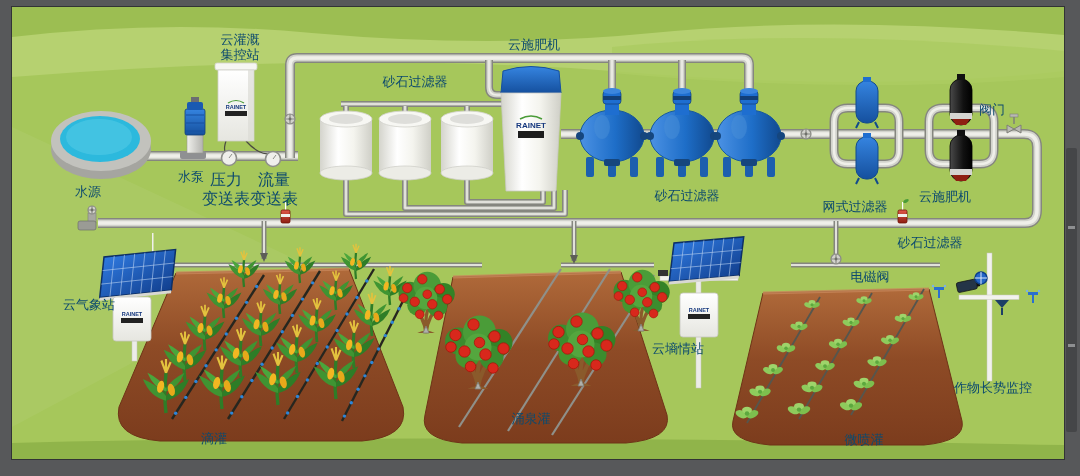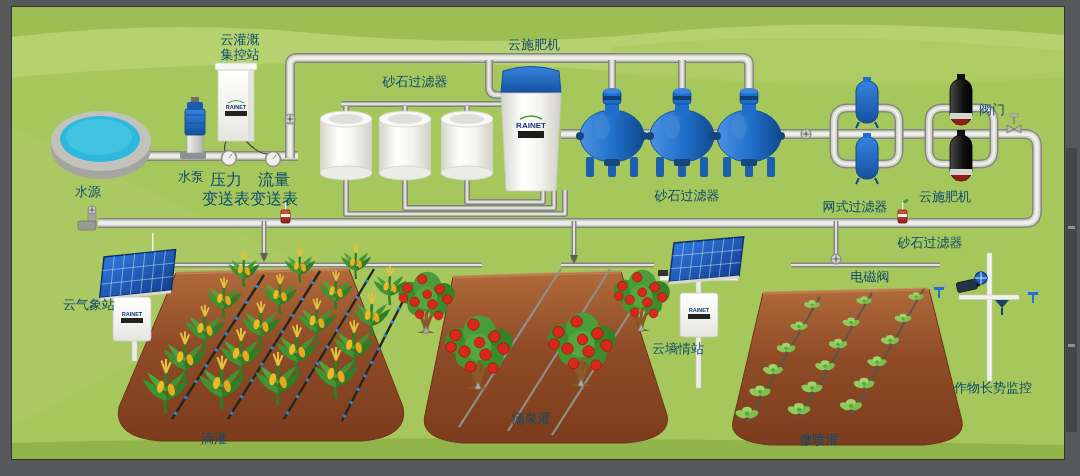--- a/index.html
+++ b/index.html
@@ -554,20 +554,20 @@
     <div class="lbl" style="left:675px;top:181px">砂石过滤器</div>
     <div class="lbl" style="left:843px;top:192px">网式过滤器</div>
     <div class="lbl" style="left:933px;top:182px">云施肥机</div>
     <div class="lbl" style="left:918px;top:228px">砂石过滤器</div>
     <div class="lbl" style="left:858px;top:262px">电磁阀</div>
     <div class="lbl" style="left:77px;top:290px">云气象站</div>
     <div class="lbl" style="left:666px;top:334px">云墒情站</div>
     <div class="lbl" style="left:981px;top:373px">作物长势监控</div>
     <div class="lbl" style="left:202px;top:424px">滴灌</div>
     <div class="lbl" style="left:519px;top:404px">涌泉灌</div>
-    <div class="lbl" style="left:807px;top:425px">微喷灌</div>
+    <div class="lbl" style="left:852px;top:425px">微喷灌</div>
   </div>
 
   <div id="side-panel">
     <i style="top:78px"></i>
     <i style="top:196px"></i>
   </div>
 </div>
 
 </body></html>

